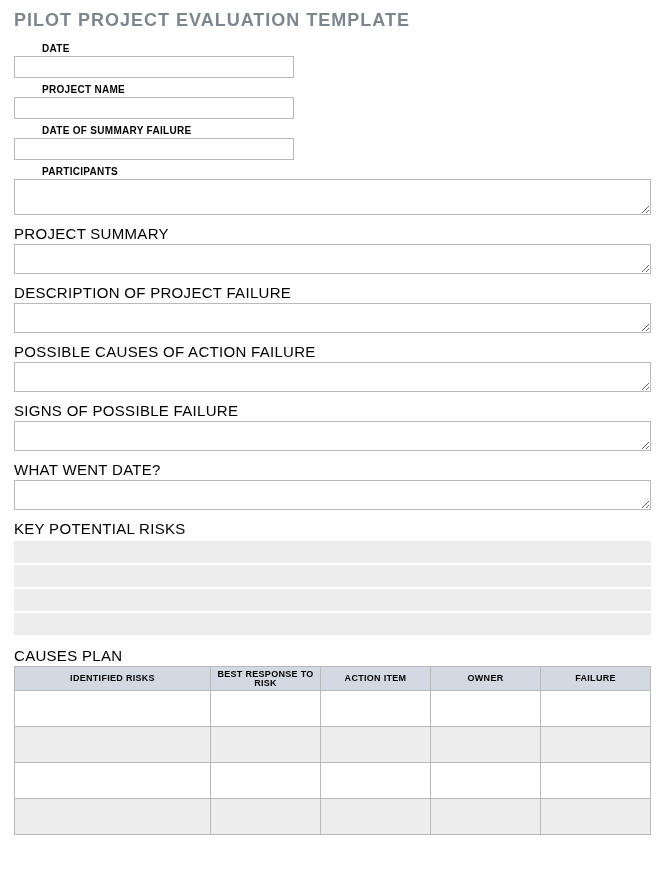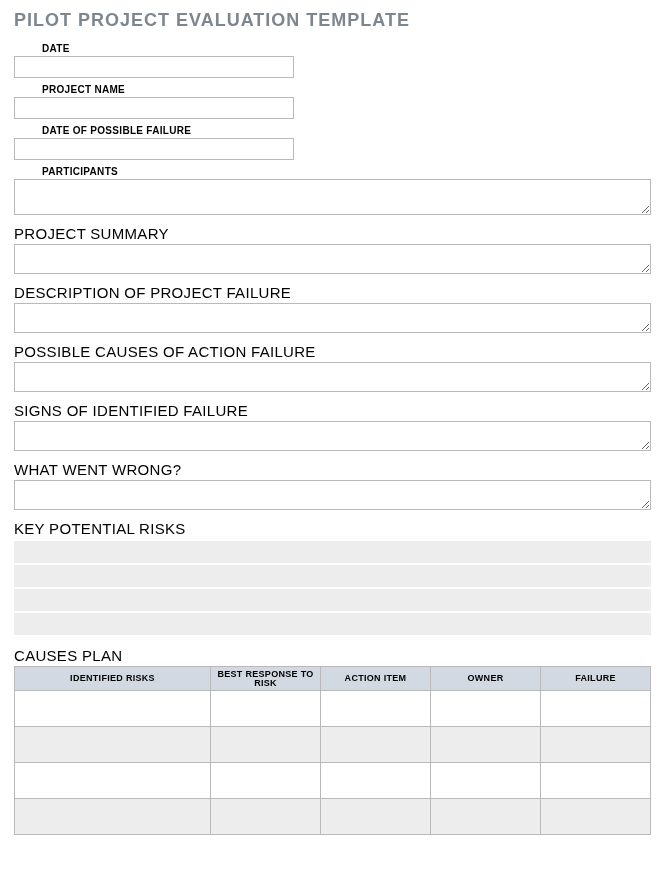--- a/index.html
+++ b/index.html
@@ -99,39 +99,39 @@
 <body>
 
 <h1 data-name="page-title">PILOT PROJECT EVALUATION TEMPLATE</h1>
 
 <div class="label-bold" data-name="date-label">DATE</div>
 <input class="input-small" data-name="date-input" value="" style="">
 
 <div class="label-bold" data-name="project-name-label">PROJECT NAME</div>
 <input class="input-small" data-name="project-name-input" value="" style="">
 
-<div class="label-bold" data-name="date-of-failure-label">DATE OF POSSIBLE FAILURE</div>
+<div class="label-bold" data-name="date-of-failure-label">DATE OF SUMMARY FAILURE</div>
 <input class="input-small" data-name="date-of-failure-input" value="" style="">
 
 <div class="label-bold" data-name="participants-label">PARTICIPANTS</div>
 <textarea class="input-full h36" data-name="participants-input" style=""></textarea>
 
 <div class="label-regular" data-name="project-summary-label">PROJECT SUMMARY</div>
 <textarea class="input-full h30" data-name="project-summary-input" style=""></textarea>
 
 <div class="label-regular" data-name="description-failure-label">DESCRIPTION OF PROJECT FAILURE</div>
 <textarea class="input-full h30" data-name="description-failure-input" style=""></textarea>
 
 <div class="label-regular" data-name="possible-causes-label">POSSIBLE CAUSES OF ACTION FAILURE</div>
 <textarea class="input-full h30" data-name="possible-causes-input" style=""></textarea>
 
-<div class="label-regular" data-name="signs-impending-label">SIGNS OF IDENTIFIED FAILURE</div>
+<div class="label-regular" data-name="signs-impending-label">SIGNS OF POSSIBLE FAILURE</div>
 <textarea class="input-full h30" data-name="signs-impending-input" style=""></textarea>
 
-<div class="label-regular" data-name="what-went-wrong-label">WHAT WENT WRONG?</div>
+<div class="label-regular" data-name="what-went-wrong-label">WHAT WENT DATE?</div>
 <textarea class="input-full h30" data-name="what-went-wrong-input" style=""></textarea>
 
 <div class="label-regular" data-name="key-risks-label">KEY POTENTIAL RISKS</div>
 <table class="risks-table" data-name="key-risks-table">
   <tbody>
     <tr data-name="key-risk-row">
         <td></td>
       </tr>
     <tr data-name="key-risk-row">
         <td></td>

